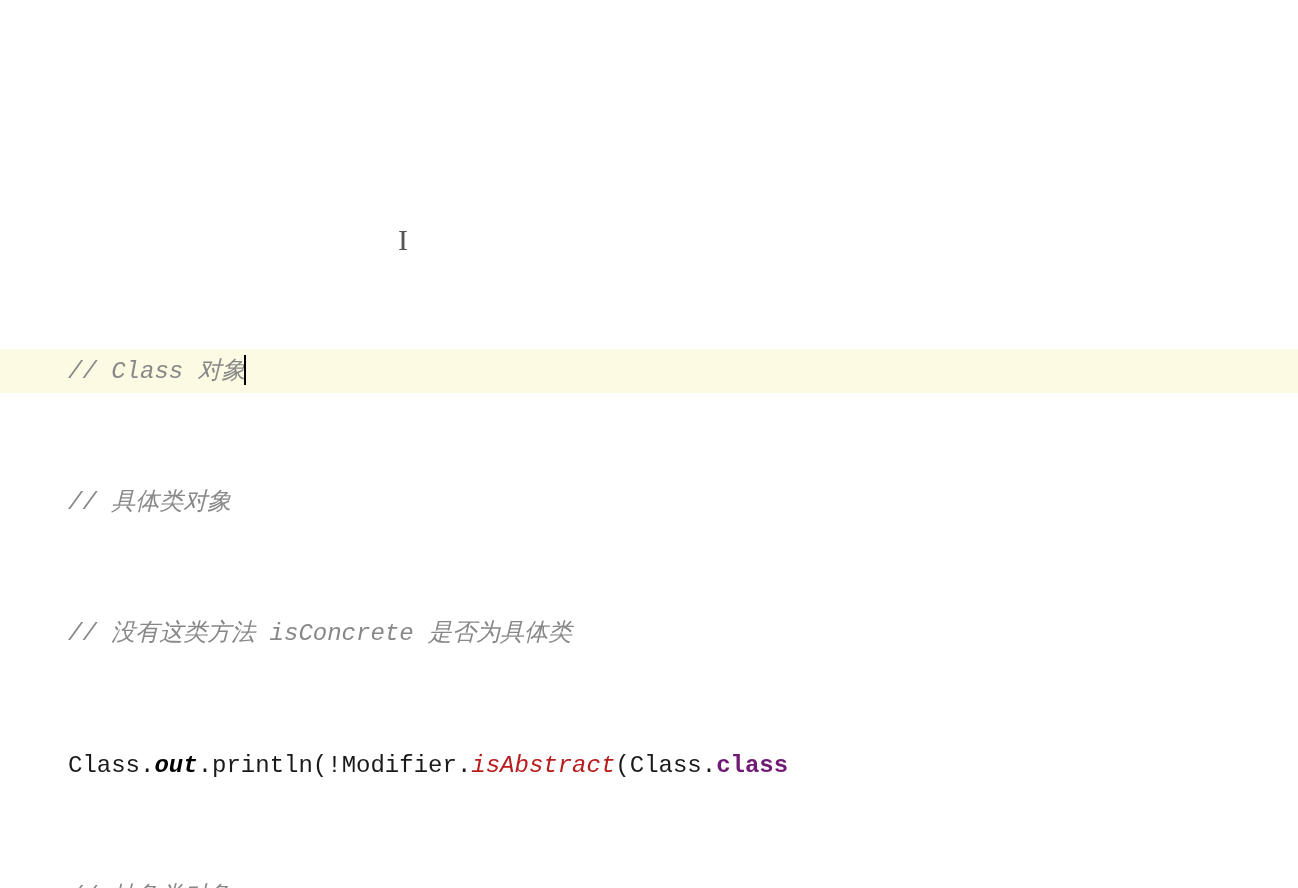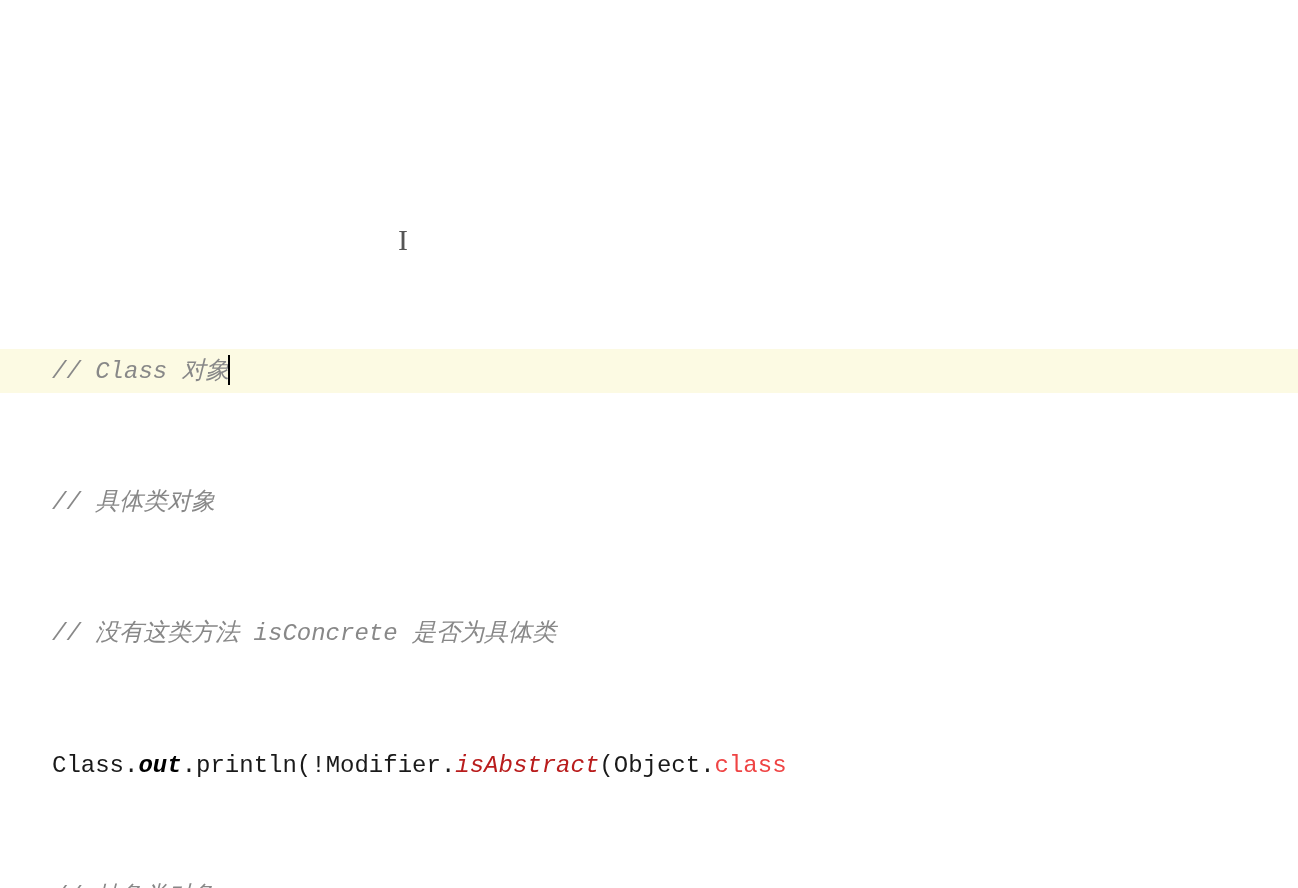--- a/index.html
+++ b/index.html
@@ -6,36 +6,36 @@
     body {
       font-family: "Courier New", monospace;
       font-size: 24px;
       line-height: 1.82;
       background: #ffffff;
       padding: 0;
       white-space: pre;
       overflow-x: auto;
     }
     .code-line {
-      padding-left: 52px;
+      padding-left: 68px;
       position: relative;
       height: 44px;
       display: flex;
       align-items: center;
     }
     .highlight-line {
       background: #fcfae3;
     }
     .comment {
       color: #888888;
       font-style: italic;
     }
     .plain { color: #1a1a1a; }
     .field { color: #000000; font-style: italic; font-weight: bold; }
-    .keyword { color: #ef4444; font-weight: normal; }
+    .keyword { color: #701a75; font-weight: bold; }
     .method-italic { color: #b91c1c; font-style: italic; }
     .cursor {
       display: inline-block;
       width: 2px;
       height: 30px;
       background: #000;
       vertical-align: middle;
       margin-left: -2px;
       margin-bottom: 2px;
     }
@@ -57,21 +57,21 @@
 <div style="position:relative;">
 
 <span class="ibeam">I</span>
 
 <div class="code-line highlight-line"><span class="comment">// Class 对象</span><span class="cursor"></span></div>
 
 <div class="code-line"><span class="comment">// 具体类对象</span></div>
 
 <div class="code-line"><span class="comment">// 没有这类方法 isConcrete 是否为具体类</span></div>
 
-<div class="code-line"><span class="plain">Class.</span><span class="field">out</span><span class="plain">.println(!Modifier.</span><span class="method-italic">isAbstract</span><span class="plain">(Object.</span><span class="keyword">class</span></div>
+<div class="code-line"><span class="plain">Class.</span><span class="field">out</span><span class="plain">.println(!Modifier.</span><span class="method-italic">isAbstract</span><span class="plain">(Class.</span><span class="keyword">class</span></div>
 
 <div class="code-line"><span class="comment">// 抽象类对象</span></div>
 
 
 
 
 
 
 
 

